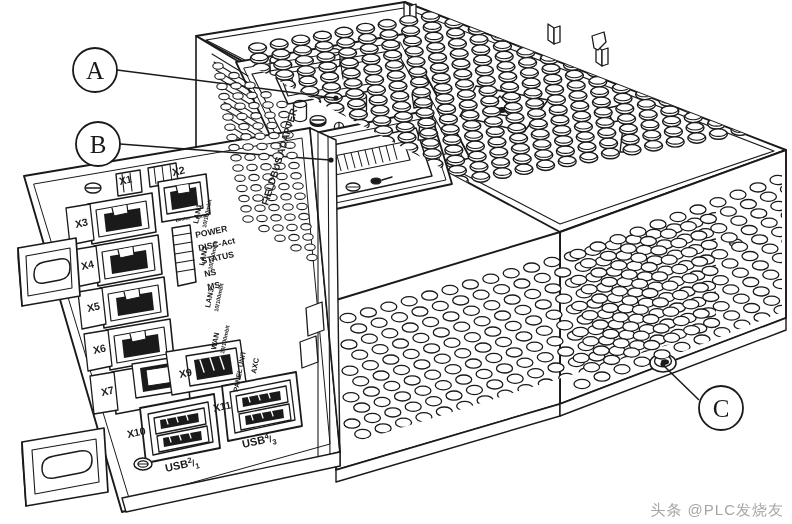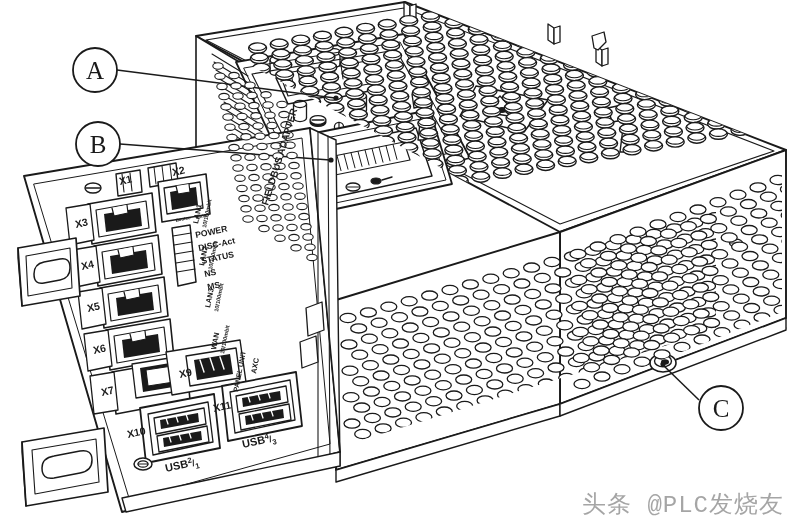--- a/index.html
+++ b/index.html
@@ -1,21 +1,21 @@
 <!DOCTYPE html>
 <html><head>
 <meta charset="utf-8">
 <style>
   html,body{margin:0;padding:0;background:#ffffff;}
   body{width:792px;height:524px;overflow:hidden;
        font-family:"Liberation Sans",sans-serif;}
   #stage{position:relative;width:792px;height:524px;background:#ffffff;}
   #art{position:absolute;left:0;top:0;}
   .wm{position:absolute;right:8px;bottom:4px;
-      font-family:Liberation Mono, monospace;font-size:24px;
+      font-family:Liberation Sans, sans-serif;font-size:15px;
       color:#6f6f6f;opacity:.62;letter-spacing:1px;white-space:nowrap;}
 </style>
 </head>
 <body>
 
 <div id="stage">
 
 <svg id="art" width="792" height="524" viewBox="0 0 792 524">
   <defs>
 

